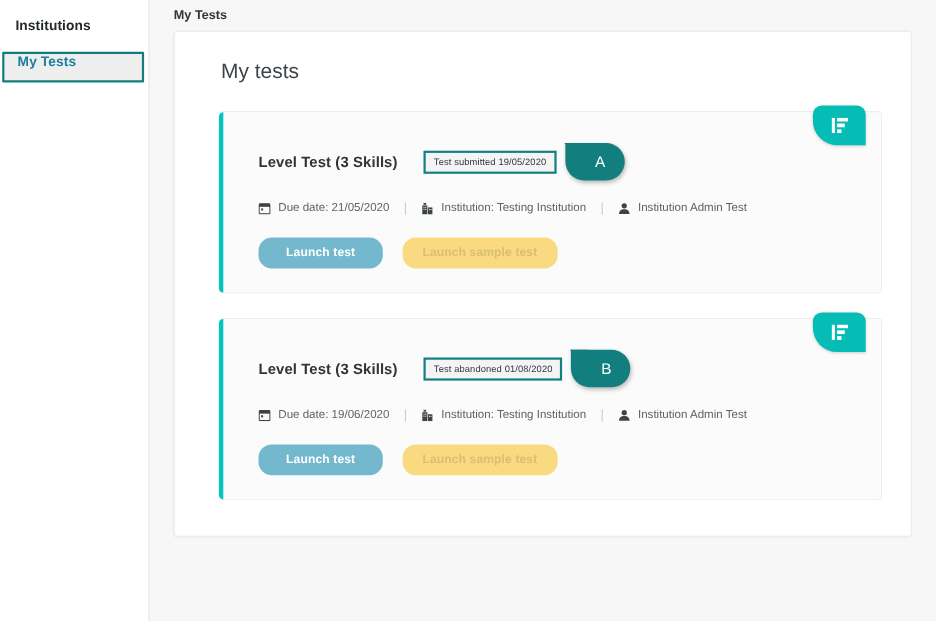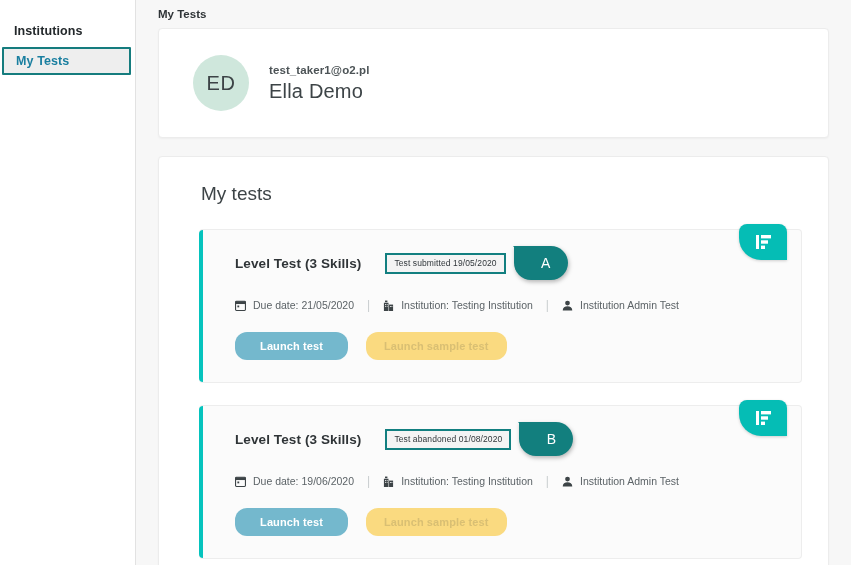--- a/index.html
+++ b/index.html
@@ -27,21 +27,20 @@
     height: 565px;
     background: #ffffff;
     border-right: 1px solid #e2e2e2;
     padding-top: 16px;
     position: relative;
     z-index: 3;
   }
   .side-item {
     height: 29px;
     display: flex;
-    align-items: center;
     padding-left: 14px;
     font-size: 12.5px;
     font-weight: bold;
     color: #2f3437;
     letter-spacing: .1px;
     cursor: pointer;
   }
   .side-item.institutions { color: #23282b; }
   .side-item.active {
     color: #1a7fa0;
@@ -125,21 +124,21 @@
   }
 
   
   .test-card {
     position: relative;
     background: #fbfbfb;
     border: 1px solid #ededed;
     border-radius: 4px;
     border-left: none;
     margin-bottom: 22px;
-    padding: 16px 0 22px 36px;
+    padding: 28px 0 22px 36px;
     overflow: visible;
   }
   .test-card .accent {
     position: absolute;
     left: 0; top: 0; bottom: 0;
     width: 4px;
     background: #05c3bd;
     border-radius: 4px 0 0 4px;
   }
 
@@ -273,29 +272,20 @@
   </nav>
 
   <section class="main">
 
     <div class="topbar">
       <span>My Tests</span>
     </div>
 
     <div class="content-pad">
 
-      <div class="panel profile">
-        <div class="avatar">
-          <span>ED</span>
-        </div>
-        <div class="profile-text">
-          <div class="profile-email">test_taker1@o2.pl</div>
-          <div class="profile-name">Ella Demo</div>
-        </div>
-      </div>
 
       <div class="panel tests-panel">
         <h2 class="tests-title">My tests</h2>
 
         <div class="test-card">
           <div class="accent"></div>
 
           <div class="corner-leaf">
             <svg class="leaf-glyph" width="15" height="14" viewBox="0 0 15 14">
               <rect x="0" y="0" width="3" height="14" fill="#ffffff"></rect>

